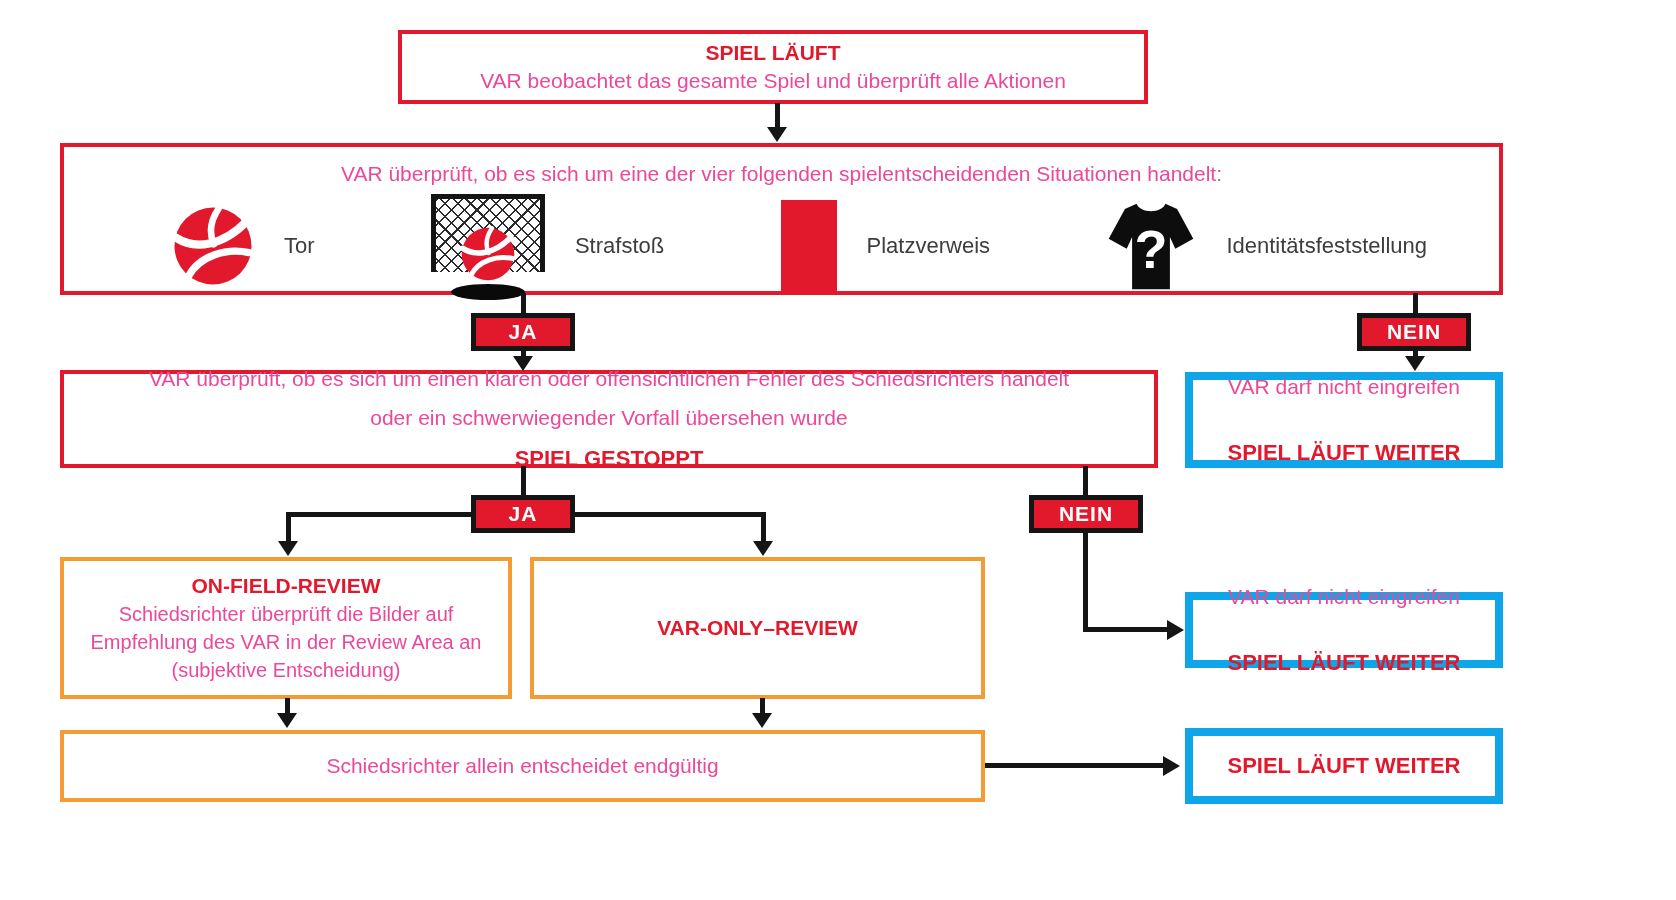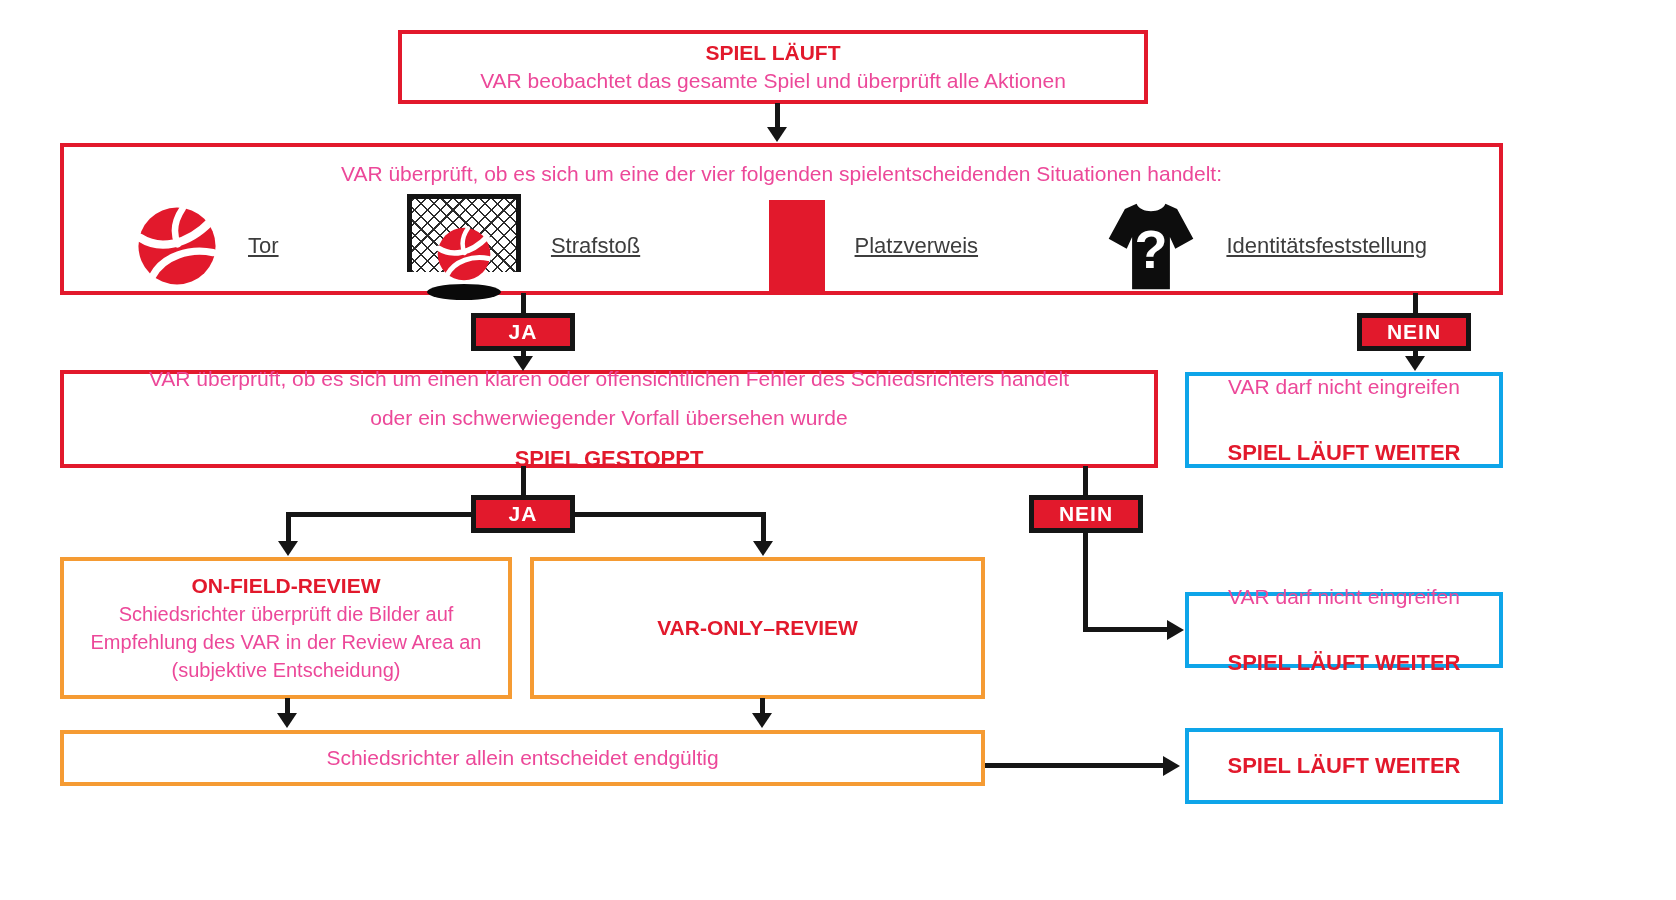--- a/index.html
+++ b/index.html
@@ -6,21 +6,21 @@
   #canvas{
     position:relative;width:1676px;height:900px;background:#fff;overflow:hidden;
     font-family:"Liberation Sans","DejaVu Sans",sans-serif;color:#3d3d3d;
   }
   .box{
     position:absolute;box-sizing:border-box;background:#fff;
     display:flex;flex-direction:column;align-items:center;justify-content:center;
     text-align:center;line-height:1.32;
   }
   .b-red{border:4px solid #e2192c;}
-  .b-green{border:4px solid #0ea5e9;gap:38px;}
+  .b-green{border:8px solid #0ea5e9;gap:38px;}
   .b-orange{border:4px solid #f59b33;}
   .t-red{color:#e2192c;font-weight:bold;}
   .t-body{color:#ec4899;}
   .fs21{font-size:21px;}
   .fs20{font-size:20px;}
   .fs22{font-size:22px;}
   .vline,.hline{position:absolute;background:#151515;z-index:1;}
   .vline{width:5px;}
   .hline{height:5px;}
   .arr-d{position:absolute;width:0;height:0;z-index:1;
@@ -30,21 +30,21 @@
     border-top:10px solid transparent;border-bottom:10px solid transparent;
     border-left:17px solid #151515;}
   .badge{
     position:absolute;z-index:3;box-sizing:border-box;background:#e2192c;
     border:5px solid #151515;color:#fff;font-weight:bold;font-size:21px;
     letter-spacing:1px;display:flex;align-items:center;justify-content:center;
   }
   
   .situations-row{
     display:flex;align-items:center;justify-content:space-between;
-    width:100%;box-sizing:border-box;padding:6px 72px 4px 72px;flex:1;text-decoration:underline;
+    width:100%;box-sizing:border-box;padding:6px 72px 4px 108px;flex:1;
   }
   .situation{display:flex;align-items:center;gap:30px;}
   .situation-label{font-size:22px;color:#3d3d3d;}
   .goal-wrap{position:relative;width:114px;height:104px;}
   .goal-net{
     position:absolute;left:0;top:0;width:114px;height:78px;box-sizing:border-box;
     border:5px solid #141414;border-bottom:none;
     background:
       repeating-linear-gradient(45deg,#2b2b2b 0 1.6px,transparent 1.6px 9px),
       repeating-linear-gradient(135deg,#2b2b2b 0 1.6px,transparent 1.6px 9px);
@@ -160,21 +160,21 @@
 
   <div class="box b-orange" style="left:530px;top:557px;width:455px;height:142px;padding:0 24px;">
     <div class="t-red fs21">VAR-ONLY–REVIEW</div>
   </div>
 
   <div class="vline" style="left:285px;top:698px;height:17px;"></div>
   <div class="arr-d" style="left:277px;top:713px;"></div>
   <div class="vline" style="left:760px;top:698px;height:17px;"></div>
   <div class="arr-d" style="left:752px;top:713px;"></div>
 
-  <div class="box b-orange" style="left:60px;top:730px;width:925px;height:56px;">
+  <div class="box b-orange" style="left:60px;top:730px;width:925px;height:72px;">
     <div class="t-body fs21">Schiedsrichter allein entscheidet endgültig</div>
   </div>
 
   <div class="hline" style="left:985px;top:763px;width:180px;"></div>
   <div class="arr-r" style="left:1163px;top:756px;"></div>
 
   <div class="box b-green" style="left:1185px;top:728px;width:318px;height:76px;">
     <div class="t-red fs22">SPIEL LÄUFT WEITER</div>
   </div>
 

